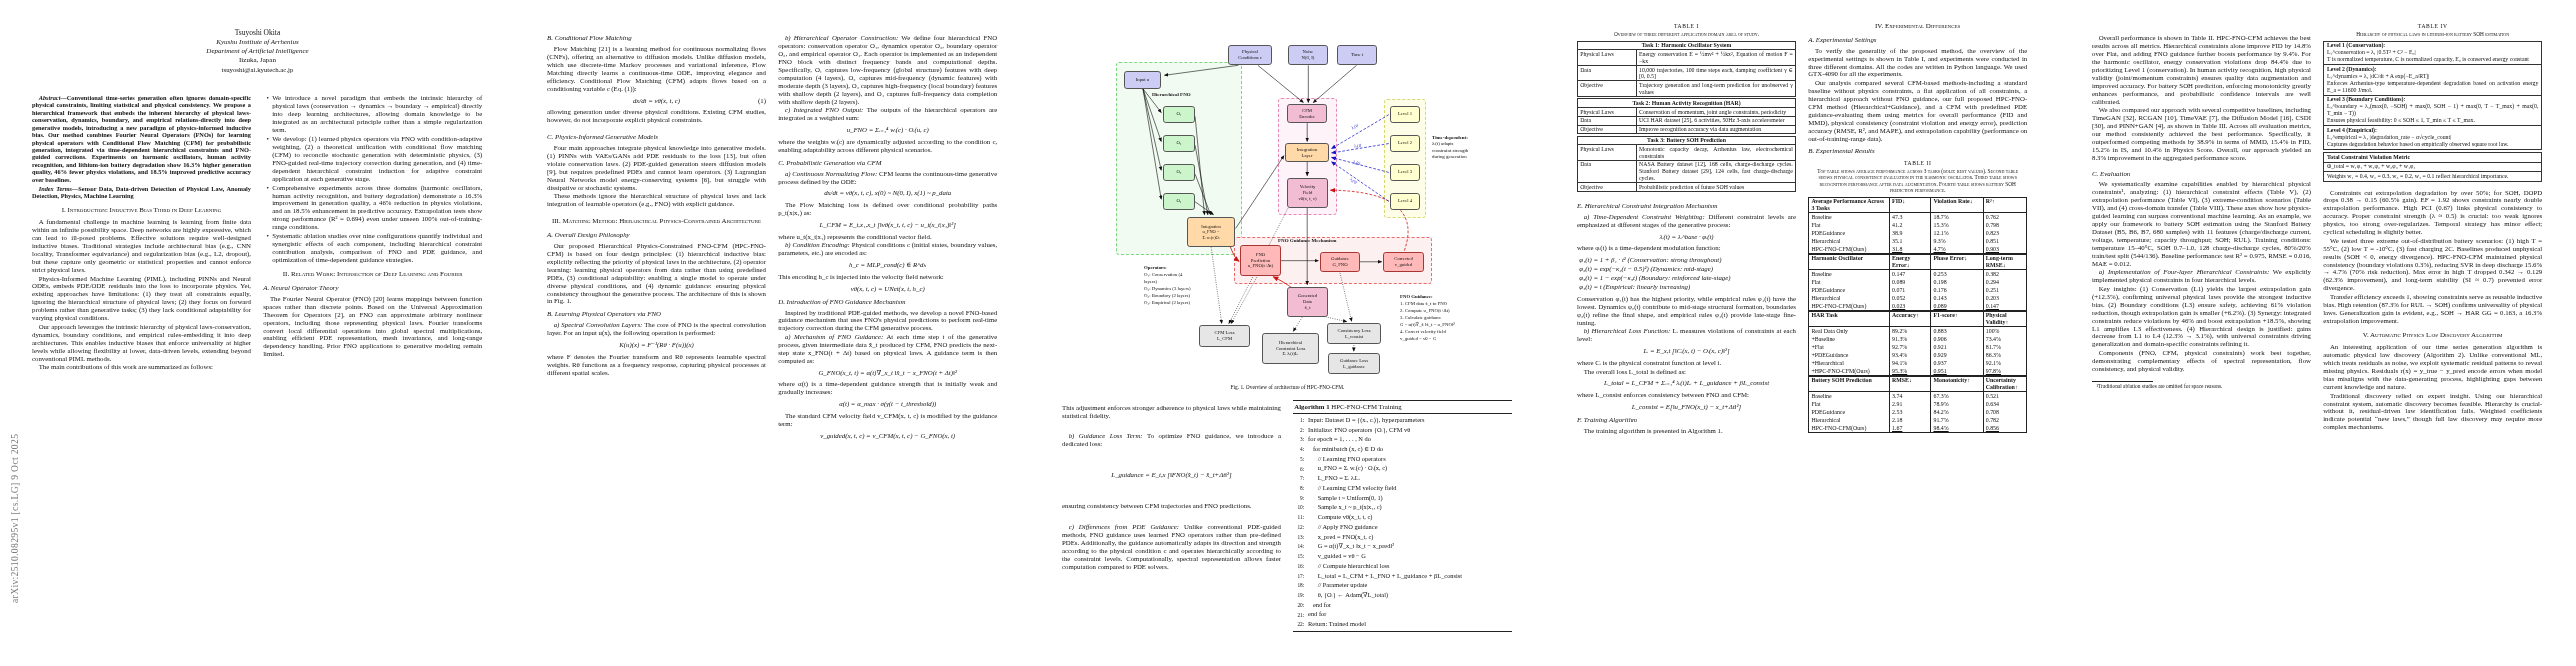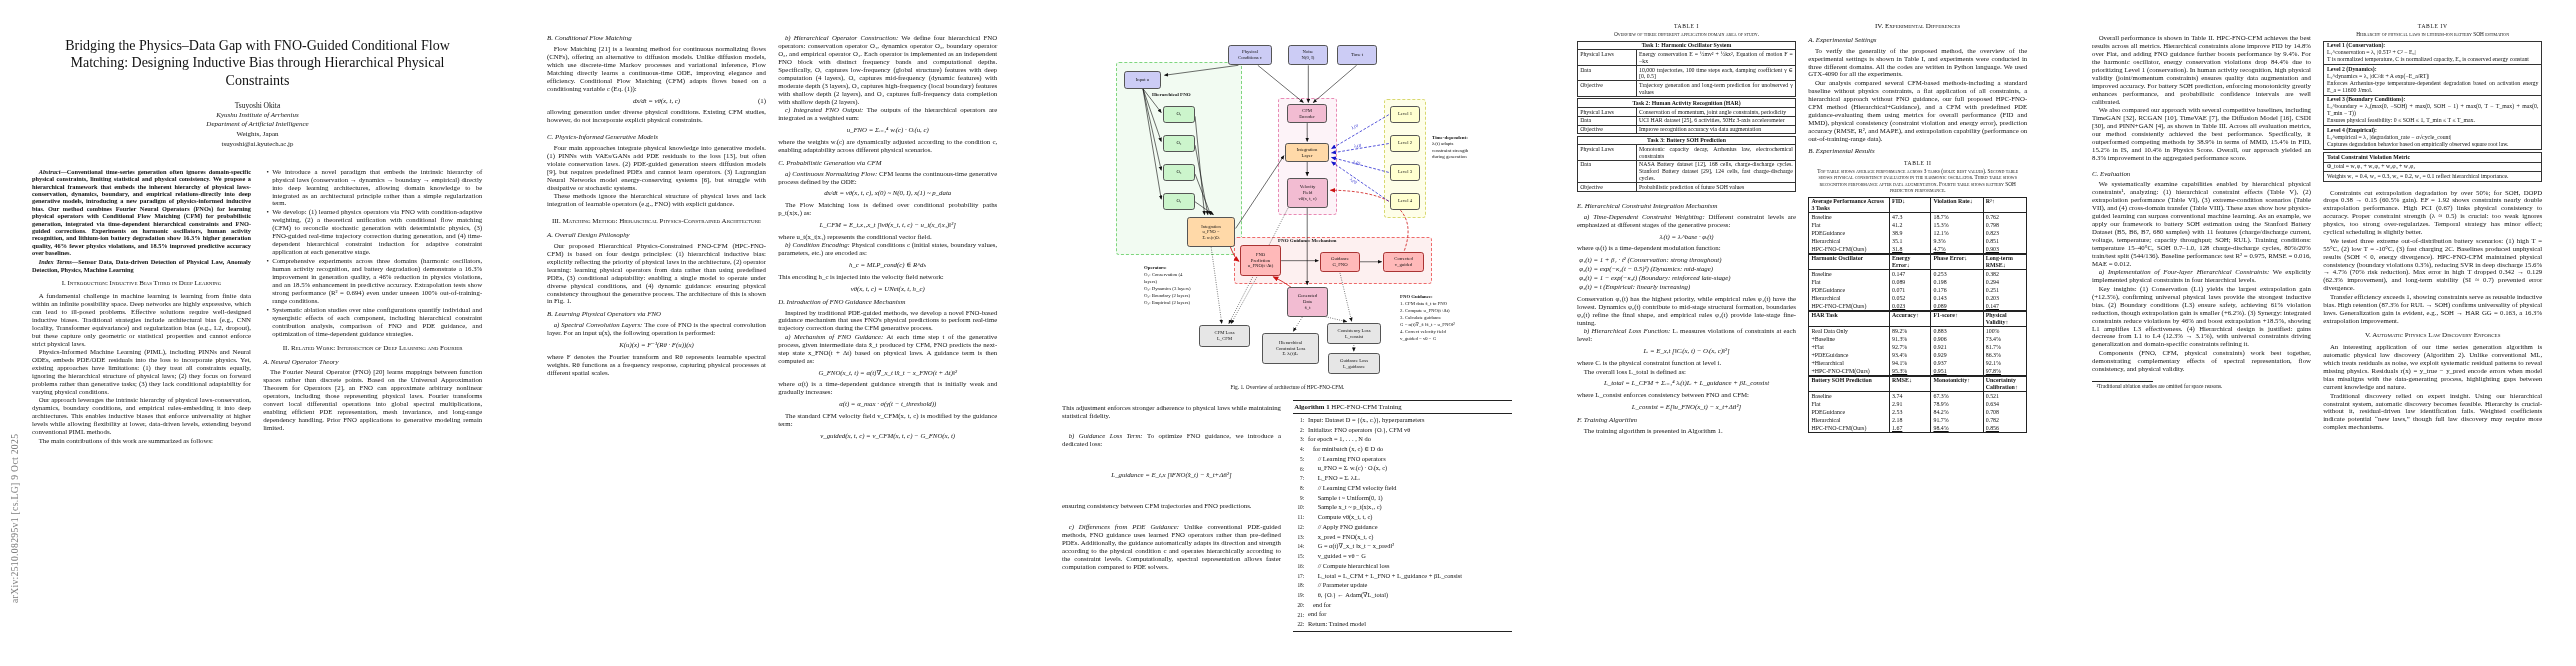--- a/index.html
+++ b/index.html
@@ -85,25 +85,24 @@
   .tdlegend .lt1{font-weight:bold;}
 </style>
 </head>
 <body>
 
 <div class="sheet">
 
   <div class="page">
     <div class="arxiv">arXiv:2510.08295v1  [cs.LG]  9 Oct 2025</div>
     <div class="titleblock">
-      <div class="ptitle">Bridging the Physics–Data Gap with FNO-Guided Conditional Flow Matching: Designing Inductive Bias through Hierarchical Physical Constraints</div>
       <div class="pauthor">Tsuyoshi Okita</div>
       <div class="paffil">Kyushu Institute of Arrhenius</div>
       <div class="paffil">Department of Artificial Intelligence</div>
-      <div class="paffil" style="font-style:normal">Weights, Japan</div>
+      <div class="paffil" style="font-style:normal">Iizuka, Japan</div>
       <div class="pmail">tsuyoshi@ai.kyutech.ac.jp</div>
     </div>
     <div class="cols" style="margin-top:21px">
       <div class="col">
         <div class="p abstract"><span class="plead">Abstract—</span><span>Conventional time-series generation often ignores domain-specific physical constraints, limiting statistical and physical consistency. We propose a hierarchical framework that embeds the inherent hierarchy of physical laws-conservation, dynamics, boundary, and empirical relations-directly into deep generative models, introducing a new paradigm of physics-informed inductive bias. Our method combines Fourier Neural Operators (FNOs) for learning physical operators with Conditional Flow Matching (CFM) for probabilistic generation, integrated via time-dependent hierarchical constraints and FNO-guided corrections. Experiments on harmonic oscillators, human activity recognition, and lithium-ion battery degradation show 16.3% higher generation quality, 46% fewer physics violations, and 18.5% improved predictive accuracy over baselines.</span></div>
         <div class="p abstract idx"><span class="plead">Index Terms—</span><span>Sensor Data, Data-driven Detection of Physical Law, Anomaly Detection, Physics, Machine Learning</span></div>
         <div class="sechead">I. Introduction: Inductive Bias Third in Deep Learning</div>
         <div class="p">A fundamental challenge in machine learning is learning from finite data within an infinite possibility space. Deep networks are highly expressive, which can lead to ill-posed problems. Effective solutions require well-designed inductive biases. Traditional strategies include architectural bias (e.g., CNN locality, Transformer equivariance) and regularization bias (e.g., L2, dropout), but these capture only geometric or statistical properties and cannot enforce strict physical laws.</div>
         <div class="p">Physics-Informed Machine Learning (PIML), including PINNs and Neural ODEs, embeds PDE/ODE residuals into the loss to incorporate physics. Yet, existing approaches have limitations: (1) they treat all constraints equally, ignoring the hierarchical structure of physical laws; (2) they focus on forward problems rather than generative tasks; (3) they lack conditional adaptability for varying physical conditions.</div>
         <div class="p">Our approach leverages the intrinsic hierarchy of physical laws-conservation, dynamics, boundary conditions, and empirical rules-embedding it into deep architectures. This enables inductive biases that enforce universality at higher levels while allowing flexibility at lower, data-driven levels, extending beyond conventional PIML methods.</div>
@@ -738,21 +737,21 @@
           </div>
         </div>
         <div class="t4box2">
           <div class="t4sec" style="border-top:none"><span class="t4h">Total Constraint Violation Metric</span></div>
           <div class="t4sec" style="border-top:0.6px solid #333">Φ_total = w₁φ₁ + w₂φ₂ + w₃φ₃ + w₄φ₄</div>
           <div class="t4sec" style="border-top:0.6px solid #333">Weights w₁ = 0.4, w₂ = 0.3, w₃ = 0.2, w₄ = 0.1 reflect hierarchical importance.</div>
         </div>
         <div class="p" style="margin-top:6.7px">Constraints cut extrapolation degradation by over 50%; for SOH, DOPD drops 0.38 → 0.15 (60.5% gain). EF = 1.92 shows constraints nearly double extrapolation performance. High PCI (0.67) links physical consistency to accuracy. Proper constraint strength (λ ≈ 0.5) is crucial: too weak ignores physics, too strong over-regularizes. Temporal strategy has minor effect; cyclical scheduling is slightly better.</div>
         <div class="p">We tested three extreme out-of-distribution battery scenarios: (1) high T = 55°C, (2) low T = -10°C, (3) fast charging 2C. Baselines produced unphysical results (SOH &lt; 0, energy divergence). HPC-FNO-CFM maintained physical consistency (boundary violations 0.3%), reducing SVR in deep discharge 15.6% → 4.7% (70% risk reduction). Max error in high T dropped 0.342 → 0.129 (62.3% improvement), and long-term stability (SI ≈ 0.7) prevented error divergence.</div>
         <div class="p">Transfer efficiency exceeds 1, showing constraints serve as reusable inductive bias. High retention (87.3% for RUL → SOH) confirms universality of physical laws. Generalization gain is evident, e.g., SOH → HAR GG = 0.163, a 16.3% extrapolation improvement.</div>
-        <div class="sechead">V. Automatic Physics Law Discovery Enforces</div>
+        <div class="sechead">V. Automatic Physics Law Discovery Algorithm</div>
         <div class="p">An interesting application of our time series generation algorithm is automatic physical law discovery (Algorithm 2). Unlike conventional ML, which treats residuals as noise, we exploit systematic residual patterns to reveal missing physics. Residuals r(x) = y_true − y_pred encode errors when model bias misaligns with the data-generating process, highlighting gaps between current knowledge and nature.</div>
         <div class="p">Traditional discovery relied on expert insight. Using our hierarchical constraint system, automatic discovery becomes feasible. Hierarchy is crucial-without it, residual-driven law identification fails. Weighted coefficients indicate potential “new laws,” though full law discovery may require more complex mechanisms.</div>
       </div>
     </div>
   </div>
 
 </div>
 
 
 </body></html>

